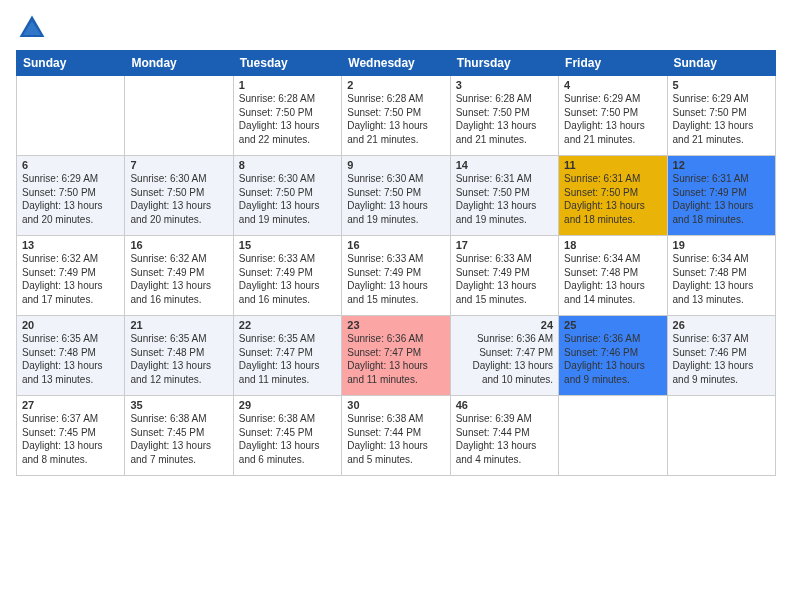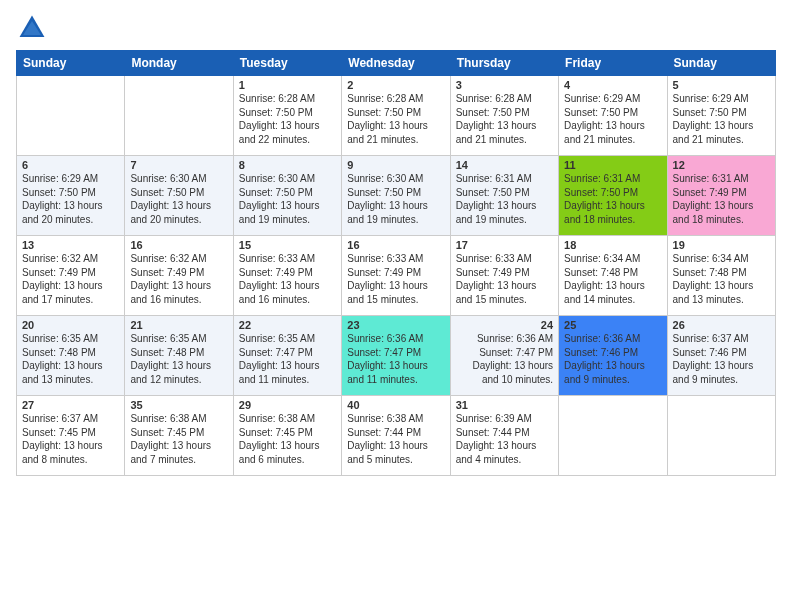--- a/index.html
+++ b/index.html
@@ -202,27 +202,27 @@
             <div class="day-info" style="white-space: pre-line;">Sunrise: 6:30 AM
 Sunset: 7:50 PM
 Daylight: 13 hours and 19 minutes.</div>
           </td>
           <td style="background: rgb(240, 244, 250);">
             <span class="day-num">14</span>
             <div class="day-info" style="white-space: pre-line;">Sunrise: 6:31 AM
 Sunset: 7:50 PM
 Daylight: 13 hours and 19 minutes.</div>
           </td>
-          <td style="background: #84cc16;">
+          <td style="background: #eab308;">
             <span class="day-num">11</span>
             <div class="day-info" style="white-space: pre-line;">Sunrise: 6:31 AM
 Sunset: 7:50 PM
 Daylight: 13 hours and 18 minutes.</div>
           </td>
-          <td style="background: #f9a8d4;">
+          <td style="background: #3b82f6;">
             <span class="day-num">12</span>
             <div class="day-info" style="white-space: pre-line;">Sunrise: 6:31 AM
 Sunset: 7:49 PM
 Daylight: 13 hours and 18 minutes.</div>
           </td>
         </tr>
         <tr>
           <td>
             <span class="day-num">13</span>
             <div class="day-info" style="white-space: pre-line;">Sunrise: 6:32 AM
@@ -278,21 +278,21 @@
             <div class="day-info" style="white-space: pre-line;">Sunrise: 6:35 AM
 Sunset: 7:48 PM
 Daylight: 13 hours and 12 minutes.</div>
           </td>
           <td style="background: rgb(240, 244, 250);">
             <span class="day-num">22</span>
             <div class="day-info" style="white-space: pre-line;">Sunrise: 6:35 AM
 Sunset: 7:47 PM
 Daylight: 13 hours and 11 minutes.</div>
           </td>
-          <td style="background: #5eead4;">
+          <td style="background: #fca5a5;">
             <span class="day-num">23</span>
             <div class="day-info" style="white-space: pre-line;">Sunrise: 6:36 AM
 Sunset: 7:47 PM
 Daylight: 13 hours and 11 minutes.</div>
           </td>
           <td style="background: rgb(240, 244, 250); text-align: right;">
             <span class="day-num">24</span>
             <div class="day-info" style="white-space: pre-line;">Sunrise: 6:36 AM
 Sunset: 7:47 PM
 Daylight: 13 hours and 10 minutes.</div>
@@ -323,27 +323,27 @@
 Sunset: 7:45 PM
 Daylight: 13 hours and 7 minutes.</div>
           </td>
           <td>
             <span class="day-num">29</span>
             <div class="day-info" style="white-space: pre-line;">Sunrise: 6:38 AM
 Sunset: 7:45 PM
 Daylight: 13 hours and 6 minutes.</div>
           </td>
           <td>
-            <span class="day-num">40</span>
+            <span class="day-num">30</span>
             <div class="day-info" style="white-space: pre-line;">Sunrise: 6:38 AM
 Sunset: 7:44 PM
 Daylight: 13 hours and 5 minutes.</div>
           </td>
           <td>
-            <span class="day-num">31</span>
+            <span class="day-num">46</span>
             <div class="day-info" style="white-space: pre-line;">Sunrise: 6:39 AM
 Sunset: 7:44 PM
 Daylight: 13 hours and 4 minutes.</div>
           </td>
           <td class="empty-cell"></td>
           <td class="empty-cell"></td>
         </tr>
       </tbody>
   </table>
 

